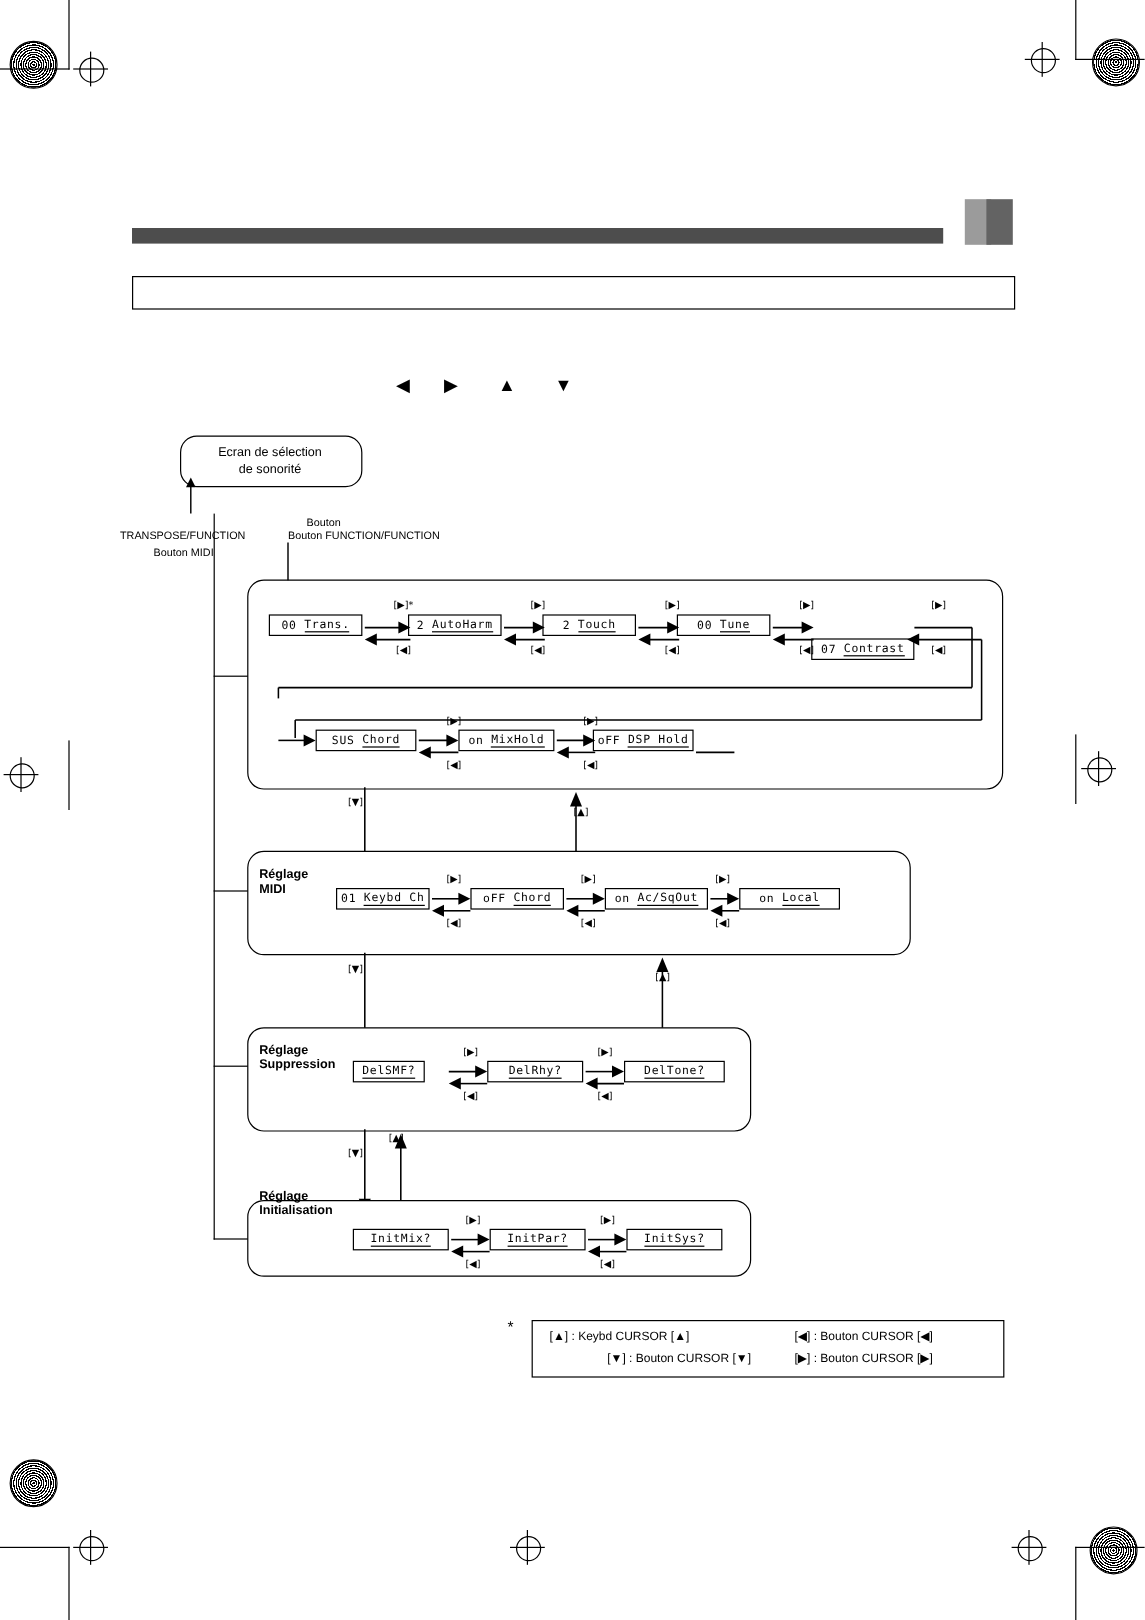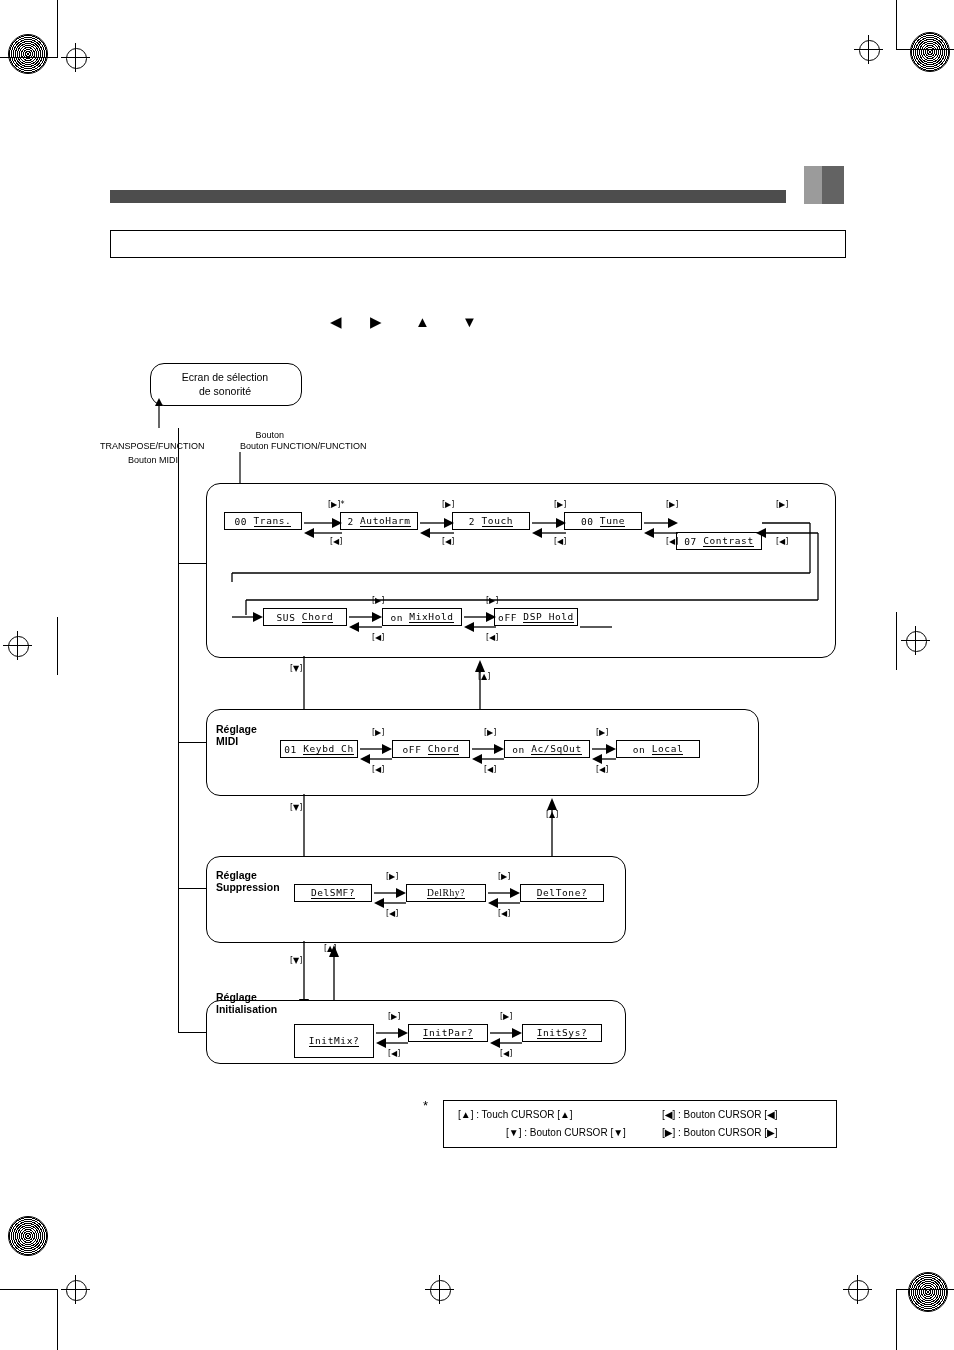--- a/index.html
+++ b/index.html
@@ -269,24 +269,24 @@
   <line x1="272" y1="82" x2="272" y2="12" stroke="#000" stroke-width="1.3"></line>
   <polygon points="272,4 267,16 277,16" fill="#000"></polygon>
 </svg>
 <span class="arrowlbl" style="left:290px;top:803px;">[▼]</span>
 <span class="arrowlbl" style="left:546px;top:810px;">[▲]</span>
 
 <div class="rbox" style="left:206px;top:856px;width:418px;height:85px;"></div>
 <div class="lbl-b" style="left:216px;top:869px;">Réglage</div>
 <div class="lbl-b" style="left:216px;top:881px;">Suppression</div>
 
-<div class="lcd" style="left:294px;top:884px;width:78px;height:18px;">
+<div class="lcd" style="left:294px;top:884px;width:60px;height:18px;">
   <u>DelSMF?</u>
 </div>
-<div class="lcd" style="left:406px;top:884px;width:80px;height:18px;font-family:Liberation Serif, serif;">
+<div class="lcd" style="left:406px;top:884px;width:80px;height:18px;">
   <u>DelRhy?</u>
 </div>
 <div class="lcd" style="left:520px;top:884px;width:84px;height:18px;">
   <u>DelTone?</u>
 </div>
 
 <svg class="abs" style="left:206px;top:872px;width:418px;height:48px;">
   <line x1="168" y1="21" x2="194" y2="21" stroke="#000" stroke-width="1.3"></line>
     <polygon points="200,21 190,16 190,26" fill="#000"></polygon>
   <line x1="200" y1="31" x2="174" y2="31" stroke="#000" stroke-width="1.3"></line>
@@ -307,21 +307,21 @@
   <line x1="54" y1="72" x2="54" y2="12" stroke="#000" stroke-width="1.3"></line>
   <polygon points="54,4 49,16 59,16" fill="#000"></polygon>
 </svg>
 <span class="arrowlbl" style="left:290px;top:956px;">[▼]</span>
 <span class="arrowlbl" style="left:324px;top:944px;">[▲]</span>
 
 <div class="rbox" style="left:206px;top:1000px;width:418px;height:62px;"></div>
 <div class="lbl-b" style="left:216px;top:991px;">Réglage</div>
 <div class="lbl-b" style="left:216px;top:1003px;">Initialisation</div>
 
-<div class="lcd" style="left:294px;top:1024px;width:80px;height:34px;">
+<div class="lcd" style="left:294px;top:1024px;width:80px;height:18px;">
   <u>InitMix?</u>
 </div>
 <div class="lcd" style="left:408px;top:1024px;width:80px;height:18px;">
   <u>InitPar?</u>
 </div>
 <div class="lcd" style="left:522px;top:1024px;width:80px;height:18px;">
   <u>InitSys?</u>
 </div>
 
 <svg class="abs" style="left:206px;top:1012px;width:418px;height:48px;">
@@ -334,17 +334,17 @@
   <line x1="316" y1="31" x2="290" y2="31" stroke="#000" stroke-width="1.3"></line>
     <polygon points="284,31 294,26 294,36" fill="#000"></polygon>
 </svg>
 <span class="arrowlbl" style="left:388px;top:1012px;">[▶]</span>
 <span class="arrowlbl" style="left:388px;top:1049px;">[◀]</span>
 <span class="arrowlbl" style="left:500px;top:1012px;">[▶]</span>
 <span class="arrowlbl" style="left:500px;top:1049px;">[◀]</span>
 
 <span class="star" style="left:423px;top:1098px;">*</span>
 <div class="legend">
-  <span style="left:14px;top:8px;">[▲] :  Touch CURSOR [▲]</span>
+  <span style="left:14px;top:8px;">[▲] :  Keybd CURSOR [▲]</span>
   <span style="left:218px;top:8px;">[◀] :  Bouton CURSOR [◀]</span>
   <span style="left:14px;top:26px;padding-left:48px;">[▼] :  Bouton CURSOR [▼]</span>
   <span style="left:218px;top:26px;">[▶] :  Bouton CURSOR [▶]</span>
 </div>
 
 </body></html>

